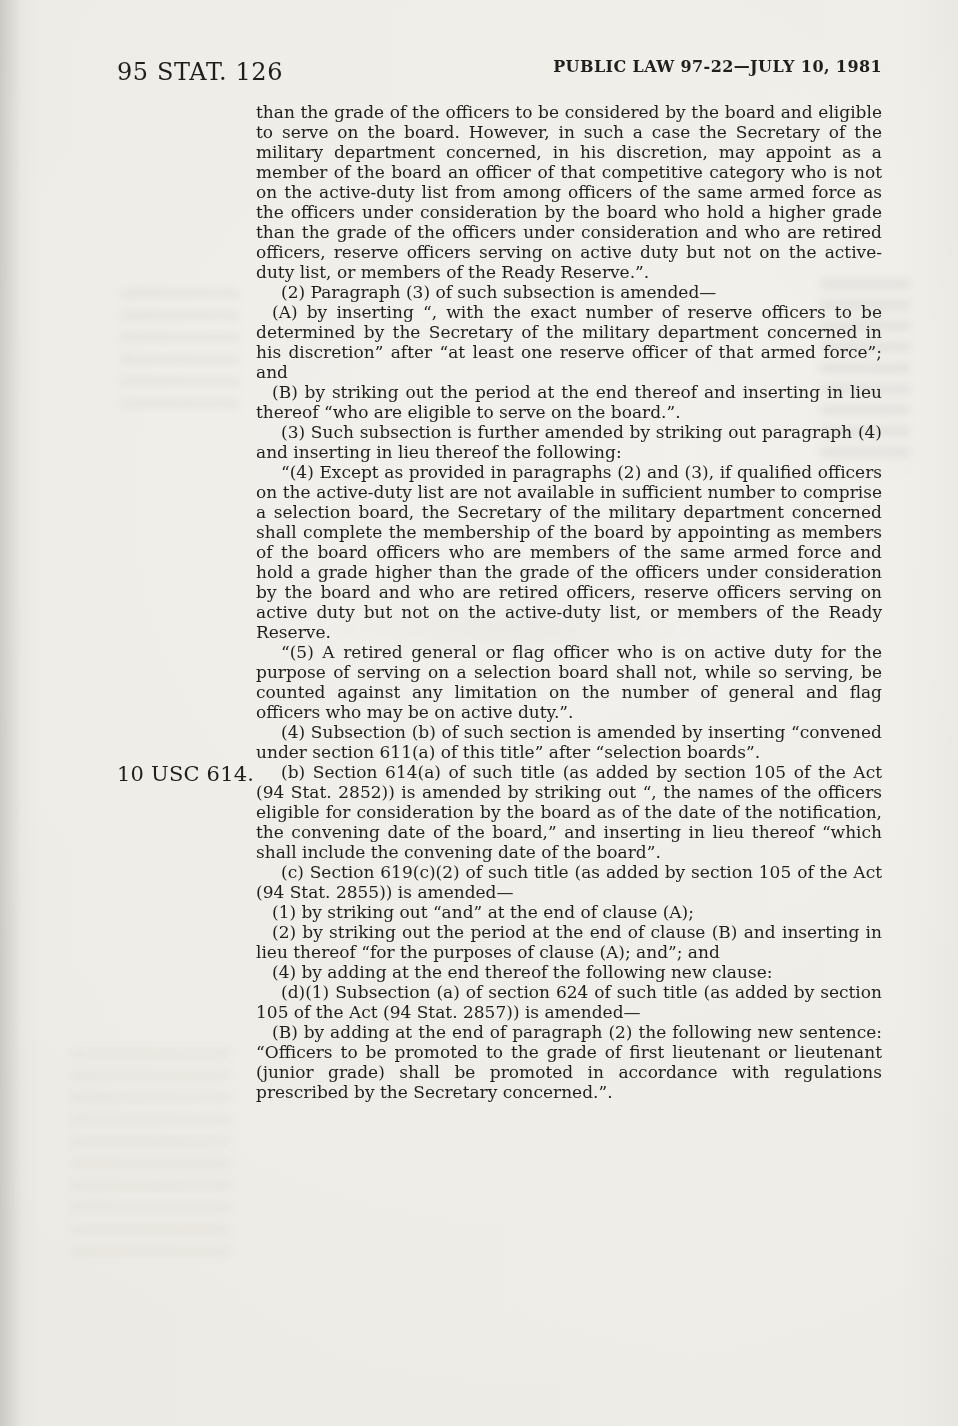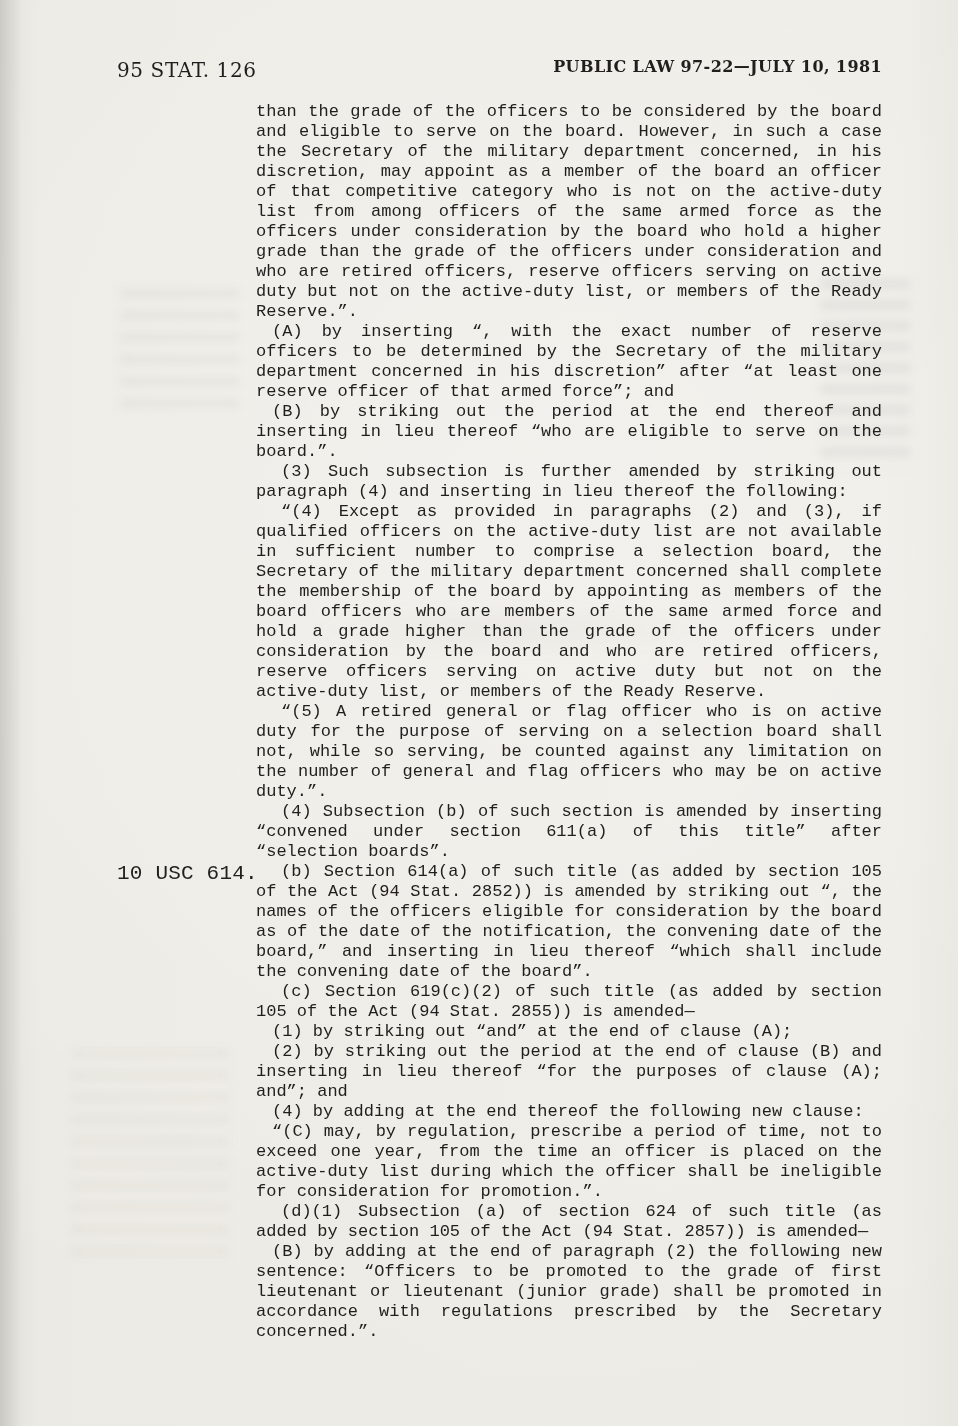--- a/index.html
+++ b/index.html
@@ -34,38 +34,37 @@
   .smudge-d { left: 70px; top: 1050px; width: 160px; height: 220px;
     background: repeating-linear-gradient(180deg, rgba(90,90,85,0.05) 0 7px, rgba(0,0,0,0) 7px 22px); }
   .edge-left {
     position: absolute; left: 0; top: 0; width: 22px; height: 1426px;
     background: linear-gradient(90deg, rgba(60,58,52,0.14), rgba(0,0,0,0));
     pointer-events: none;
   }
 
   .header-stat {
     position: absolute; left: 117px; top: 58px;
-    font-size: 20px; letter-spacing: 0.6px;
+    font-size: 24px; letter-spacing: 0.6px;
   }
   .header-title {
     position: absolute; left: 256px; top: 57px; width: 626px;
     text-align: right;
     font-size: 16px; font-weight: bold; letter-spacing: 0.4px;
   }
 
   .doc-body {
     position: absolute; left: 256px; top: 102px; width: 626px;
   }
   .para {
     position: relative;
     margin: 0;
     font-size: 17px;
     line-height: 20px;
     text-align: justify;
-    font-family: Liberation Mono, monospace;
   }
   .body-cont  { text-indent: 0; }
   .body-first { text-indent: 25px; }
   .sub        { text-indent: 16px; }
 
   .margin-note {
     position: absolute;
     left: -139px; top: 2px;
     text-indent: 0;
     font-size: 21px;
@@ -82,28 +81,28 @@
   <div class="smudge smudge-b"></div>
   <div class="smudge smudge-c"></div>
   <div class="smudge smudge-d"></div>
 
   <div class="header-stat">95 STAT. 126</div>
 
   <div class="header-title">PUBLIC LAW 97-22—JULY 10, 1981</div>
 
   <div class="doc-body">
       <p class="para body-cont">than the grade of the officers to be considered by the board and eligible to serve on the board. However, in such a case the Secretary of the military department concerned, in his discretion, may appoint as a member of the board an officer of that competitive category who is not on the active-duty list from among officers of the same armed force as the officers under consideration by the board who hold a higher grade than the grade of the officers under consideration and who are retired officers, reserve officers serving on active duty but not on the active-duty list, or members of the Ready Reserve.”.</p>
+      <p class="para body-first">(2) Paragraph (3) of such subsection is amended—</p>
       <p class="para sub">(A) by inserting “, with the exact number of reserve officers to be determined by the Secretary of the military department concerned in his discretion” after “at least one reserve officer of that armed force”; and</p>
       <p class="para sub">(B) by striking out the period at the end thereof and inserting in lieu thereof “who are eligible to serve on the board.”.</p>
       <p class="para body-first">(3) Such subsection is further amended by striking out paragraph (4) and inserting in lieu thereof the following:</p>
       <p class="para body-first">“(4) Except as provided in paragraphs (2) and (3), if qualified officers on the active-duty list are not available in sufficient number to comprise a selection board, the Secretary of the military department concerned shall complete the membership of the board by appointing as members of the board officers who are members of the same armed force and hold a grade higher than the grade of the officers under consideration by the board and who are retired officers, reserve officers serving on active duty but not on the active-duty list, or members of the Ready Reserve.</p>
       <p class="para body-first">“(5) A retired general or flag officer who is on active duty for the purpose of serving on a selection board shall not, while so serving, be counted against any limitation on the number of general and flag officers who may be on active duty.”.</p>
       <p class="para body-first">(4) Subsection (b) of such section is amended by inserting “convened under section 611(a) of this title” after “selection boards”.</p>
       <p class="para body-first"><span class="margin-note">10 USC 614.</span>(b) Section 614(a) of such title (as added by section 105 of the Act (94 Stat. 2852)) is amended by striking out “, the names of the officers eligible for consideration by the board as of the date of the notification, the convening date of the board,” and inserting in lieu thereof “which shall include the convening date of the board”.</p>
       <p class="para body-first">(c) Section 619(c)(2) of such title (as added by section 105 of the Act (94 Stat. 2855)) is amended—</p>
       <p class="para sub">(1) by striking out “and” at the end of clause (A);</p>
       <p class="para sub">(2) by striking out the period at the end of clause (B) and inserting in lieu thereof “for the purposes of clause (A); and”; and</p>
       <p class="para sub">(4) by adding at the end thereof the following new clause:</p>
-      <p class="para sub">“(C) may, by regulation, prescribe a period of time, not to exceed one year, from the time an officer is placed on the active-duty list during which the officer shall be ineligible for consideration for promotion.”.</p>
       <p class="para body-first">(d)(1) Subsection (a) of section 624 of such title (as added by section 105 of the Act (94 Stat. 2857)) is amended—</p>
       <p class="para sub">(B) by adding at the end of paragraph (2) the following new sentence: “Officers to be promoted to the grade of first lieutenant or lieutenant (junior grade) shall be promoted in accordance with regulations prescribed by the Secretary concerned.”.</p>
     </div>
 </div>
 
 </body></html>

